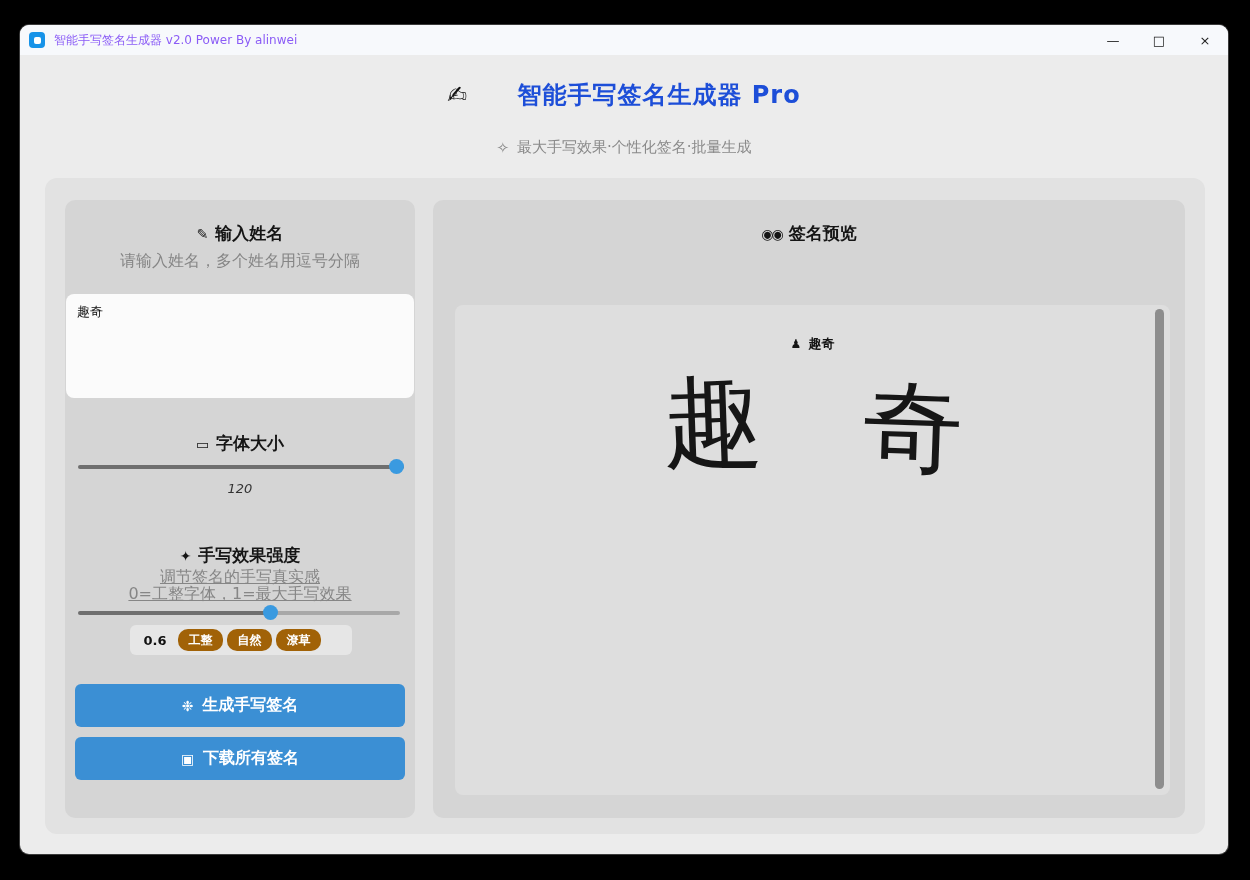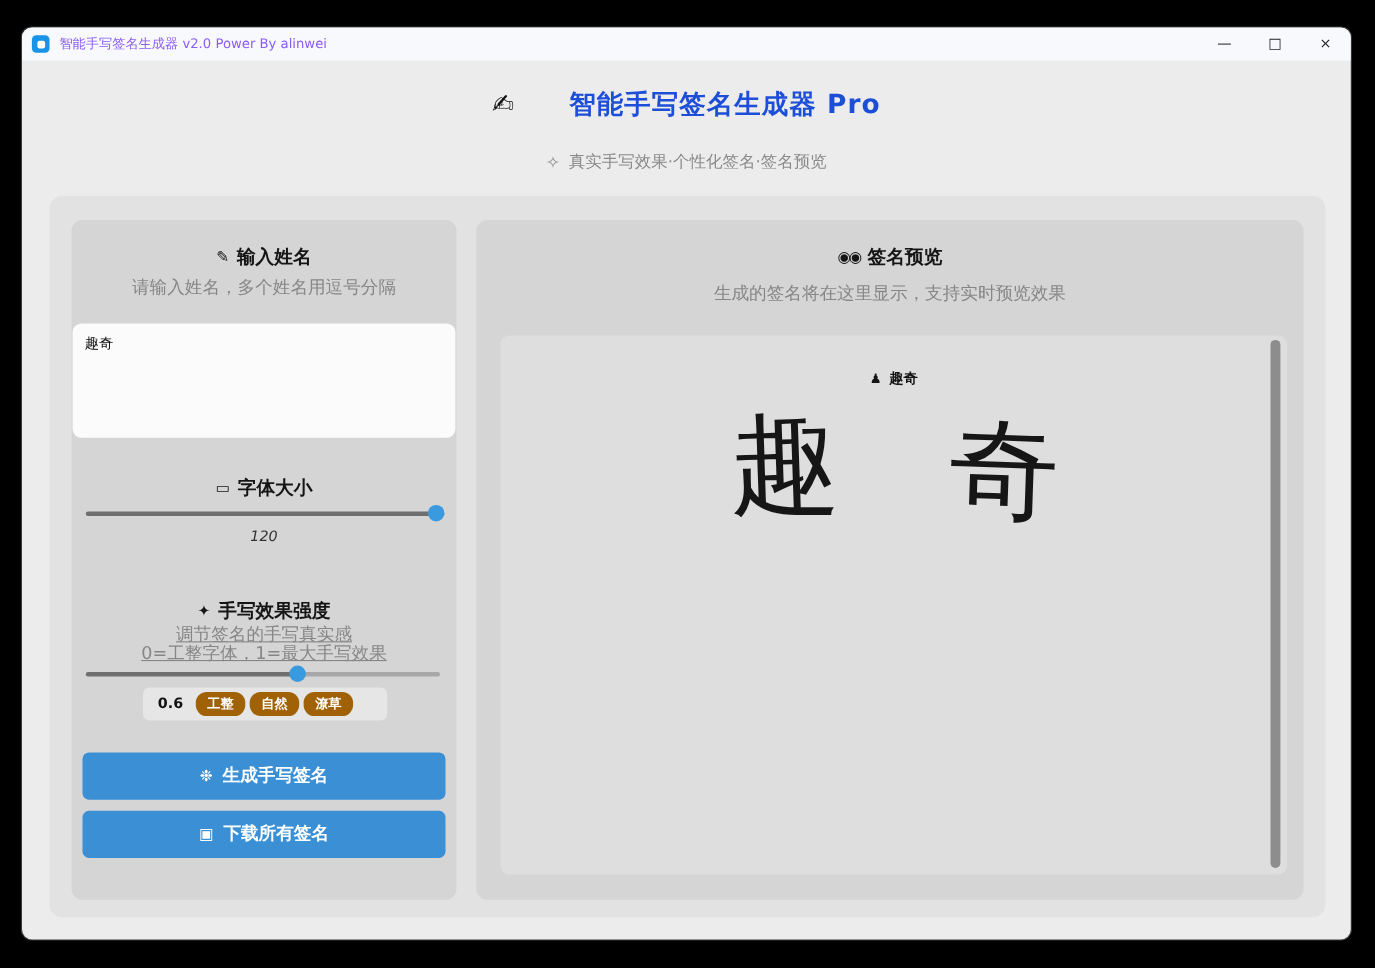--- a/index.html
+++ b/index.html
@@ -105,21 +105,21 @@
       <div class="tb-btn">×</div>
     </div>
   </div>
 
   <div class="hdr-row">
     <span class="hdr-pen">✍</span>
     <span class="hdr-title">智能手写签名生成器 Pro</span>
   </div>
   <div class="hdr-sub">
     <span>✧</span>
-    <span>真实手写效果·个性化签名·签名预览</span>
+    <span>最大手写效果·个性化签名·批量生成</span>
   </div>
 
   <div class="container">
 
     <div class="panel panel-left">
 
       <div class="sec-title" style="top:22px;">
         <span class="ico">✎</span>
         <span>输入姓名</span>
       </div>
@@ -169,21 +169,20 @@
       </div>
 
     </div>
 
     <div class="panel panel-right">
 
       <div class="sec-title" style="top:22px;">
         <span class="ico eyes">◉◉</span>
         <span>签名预览</span>
       </div>
-      <div class="sec-help" style="top:58px;">生成的签名将在这里显示，支持实时预览效果</div>
 
       <div class="canvas">
         <div class="sig-label">
           <span class="ico">♟</span>
           <span>趣奇</span>
         </div>
         <div class="sig-row">
           <span class="ch1">趣</span>
           <span class="ch2">奇</span>
         </div>

